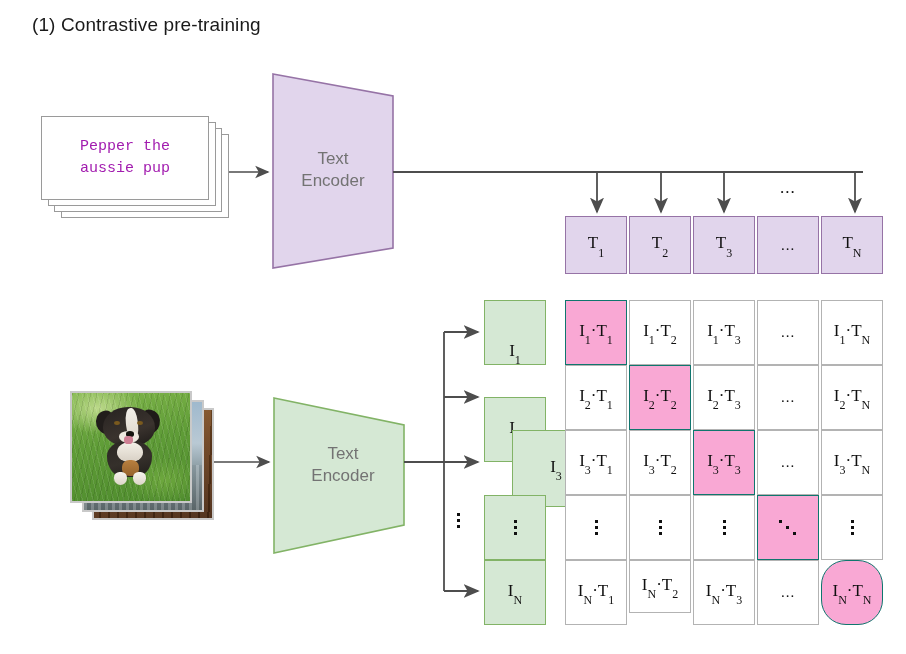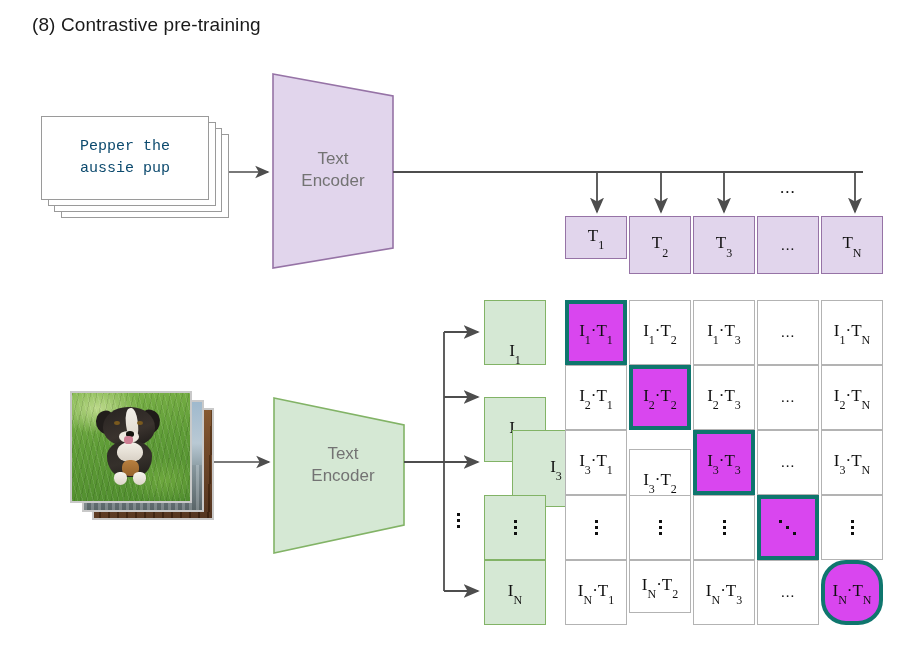--- a/index.html
+++ b/index.html
@@ -50,21 +50,21 @@
   }
   .text-card-top {
     display: flex;
     align-items: center;
     justify-content: center;
   }
   .text-card-label {
     font-family: "Liberation Mono", "DejaVu Sans Mono", monospace;
     font-size: 15px;
     line-height: 1.45;
-    color: #0c4a6e;
+    color: #a21caf;
     text-align: left;
     white-space: pre;
   }
 
   
   .photo {
     position: absolute;
     border: 2px solid #c9c9c9;
     box-sizing: border-box;
     overflow: hidden;
@@ -202,22 +202,22 @@
   }
   .cell.i-cell {
     background: #D5E8D4;
     border: 1px solid #82B366;
   }
   .cell.m-cell {
     background: #ffffff;
     border: 1px solid #b3b3b3;
   }
   .cell.m-cell.hl {
-    background: #d946ef;
-    border: 4px solid #0f766e;
+    background: #f9a8d4;
+    border: 1px solid #0f766e;
   }
   .cell .sub { font-size: 12px; vertical-align: sub; position: relative; top: 4px; }
   .cell .dots-h { letter-spacing: 1px; font-size: 15px; }
   .dots-v {
     display: flex; flex-direction: column; align-items: center; gap: 3px;
   }
   .dots-v i { width: 3px; height: 3px; background: #101010; border-radius: 0; display:block; }
   .dots-d {
     position: relative; width: 20px; height: 18px;
   }
@@ -237,21 +237,21 @@
     font-size: 17px;
     color: #101010;
     letter-spacing: 1px;
   }
 </style>
 </head>
 <body>
 
 <div id="stage">
 
-  <div id="page-title">(8) Contrastive pre-training</div>
+  <div id="page-title">(1) Contrastive pre-training</div>
 
   <svg id="vec" viewBox="0 0 906 654">
     <defs>
       <marker id="ah" markerWidth="9" markerHeight="9" refX="8" refY="4.5" orient="auto">
         <path d="M0,0.6 L9,4.5 L0,8.4 L2.2,4.5 Z" fill="#4D4D4D"></path>
       </marker>
     </defs>
 
     <polygon points="273,74 393,96 393,248 273,268" fill="#E1D5EC" stroke="#9673A6" stroke-width="1.6"></polygon>
 
@@ -319,21 +319,21 @@
 
   <div class="top-dots" style="left:780px; top:178px;">...</div>
 
   <div class="route-dots" style="left:457px; top:513px;">
       <i></i>
       <i></i>
       <i></i>
     </div>
 
   <div id="t-row">
-      <div class="cell t-cell" style="left: 565px; top: 216px; width: 62px; height: 43px;">
+      <div class="cell t-cell" style="left: 565px; top: 216px; width: 62px; height: 58px;">
         <span>T<span class="sub">1</span></span>
       </div>
       <div class="cell t-cell" style="left: 629px; top: 216px; width: 62px; height: 58px;">
         <span>T<span class="sub">2</span></span>
       </div>
       <div class="cell t-cell" style="left: 693px; top: 216px; width: 62px; height: 58px;">
         <span>T<span class="sub">3</span></span>
       </div>
       <div class="cell t-cell" style="left: 757px; top: 216px; width: 62px; height: 58px;">
         <span class="dots-h">...</span>
@@ -390,21 +390,21 @@
       </div>
       <div class="cell m-cell" style="left: 757px; top: 365px; width: 62px; height: 65px;">
         <span class="dots-h">...</span>
       </div>
       <div class="cell m-cell" style="left: 821px; top: 365px; width: 62px; height: 65px;">
         <span><span>I<span class="sub">2</span></span>·<span>T<span class="sub">N</span></span></span>
       </div>
       <div class="cell m-cell" style="left: 565px; top: 430px; width: 62px; height: 65px;">
         <span><span>I<span class="sub">3</span></span>·<span>T<span class="sub">1</span></span></span>
       </div>
-      <div class="cell m-cell" style="left: 629px; top: 430px; width: 62px; height: 65px; margin-top: 19px;">
+      <div class="cell m-cell" style="left: 629px; top: 430px; width: 62px; height: 65px;">
         <span><span>I<span class="sub">3</span></span>·<span>T<span class="sub">2</span></span></span>
       </div>
       <div class="cell m-cell hl" style="left: 693px; top: 430px; width: 62px; height: 65px; text-align: center;">
         <span><span>I<span class="sub">3</span></span>·<span>T<span class="sub">3</span></span></span>
       </div>
       <div class="cell m-cell" style="left: 757px; top: 430px; width: 62px; height: 65px;">
         <span class="dots-h">...</span>
       </div>
       <div class="cell m-cell" style="left: 821px; top: 430px; width: 62px; height: 65px;">
         <span><span>I<span class="sub">3</span></span>·<span>T<span class="sub">N</span></span></span>

